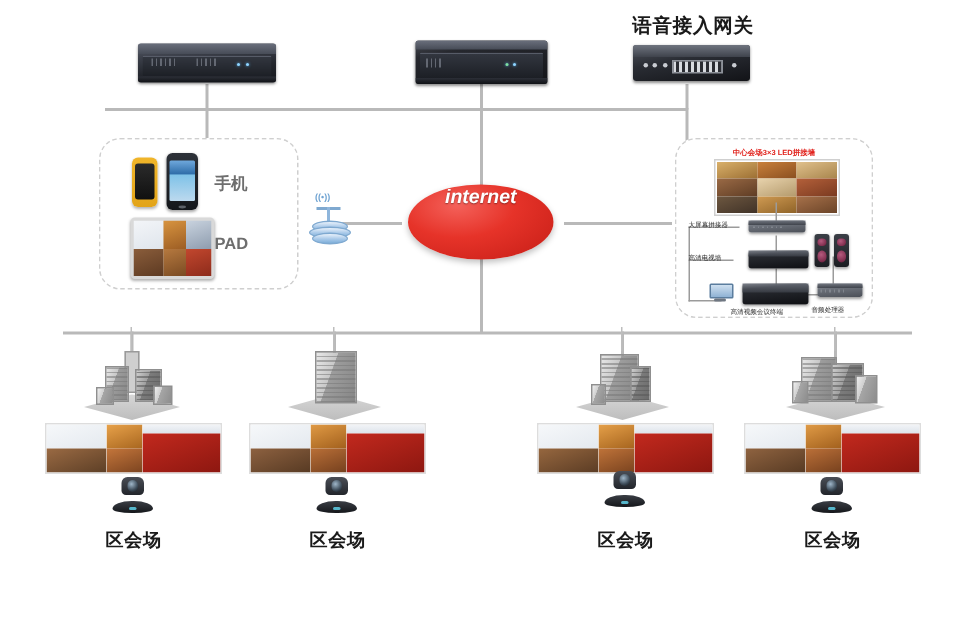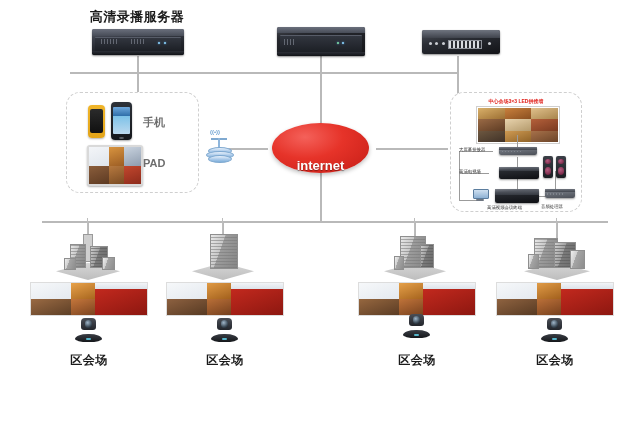--- a/index.html
+++ b/index.html
@@ -69,21 +69,21 @@
     background:repeating-linear-gradient(90deg,#d8dbe0 0 2px,#2a2c32 2px 4px);
     border:1px solid #8d9199;
   }
   .gw-dot{position:absolute;width:3px;height:3px;border-radius:50%;background:#c9ccd2;}
 
   
   .internet{
     position:absolute;border-radius:50%;
     background:radial-gradient(ellipse at 34% 28%,#f4615a 0%,#e63329 42%,#c51d16 100%);
     box-shadow:0 2px 4px rgba(0,0,0,.25);
-    display:flex;align-items:flex-end;justify-content:center;
+    display:flex;align-items:flex-start;justify-content:center;font-style:italic;
   }
   .internet span{
     color:#fff;font-weight:bold;font-size:13px;
     text-shadow:0 1px 1px rgba(0,0,0,.4);
   }
 
   
   .panel{
     position:absolute;
     border:1px dashed #cfcfcf;border-radius:14px;background:#fff;
@@ -247,21 +247,20 @@
   <div class="line-v" style="left:320px;top:56px;height:17px;"></div>
   <div class="line-v" style="left:457px;top:56px;height:17px;"></div>
   <div class="line-v" style="left:137px;top:72px;height:28px;"></div>
   <div class="line-v" style="left:320px;top:72px;height:52px;"></div>
   <div class="line-v" style="left:457px;top:72px;height:22px;"></div>
 
   <div class="line-h" style="left:228px;top:148px;width:40px;"></div>
   <div class="line-h" style="left:376px;top:148px;width:72px;"></div>
   <div class="line-v" style="left:320px;top:172px;height:50px;"></div>
 
-  <div class="lbl abs" style="left:77px;top:8px;width:120px;font-size:13px;">高清录播服务器</div>
   <div class="rack" style="left:92px;top:29px;width:92px;height:26px;">
     <div class="rack-body">
       <div class="rack-top"></div>
       <div class="rack-face"></div>
       <div class="rack-foot"></div>
       <div class="rack-vent" style="left:10%;width:18%;"></div>
       <div class="rack-vent" style="left:42%;width:16%;"></div>
       <div class="rack-led" style="left:72%;top:50%;"></div>
       <div class="rack-led" style="left:78%;top:50%;"></div>
     </div>
@@ -271,20 +270,21 @@
     <div class="rack-body mcu-body">
       <div class="rack-top" style="height:22%;"></div>
       <div class="rack-face" style="top:26%;height:56%;"></div>
       <div class="rack-foot"></div>
       <div class="rack-vent" style="left:8%;width:14%;top:42%;"></div>
       <div class="rack-led" style="left:68%;top:52%;background:#7fe0a0;"></div>
       <div class="rack-led" style="left:74%;top:52%;"></div>
     </div>
   </div>
 
+  <div class="lbl abs" style="left:404px;top:8px;width:116px;font-size:13px;">语音接入网关</div>
   <div class="rack" style="left:422px;top:30px;width:78px;height:24px;">
     <div class="gw-body">
       <div class="gw-top"></div>
       <div class="gw-ports"></div>
       <div class="gw-dot" style="left:9%;top:52%;"></div>
       <div class="gw-dot" style="left:17%;top:52%;"></div>
       <div class="gw-dot" style="left:25%;top:52%;"></div>
       <div class="gw-dot" style="left:84%;top:52%;"></div>
     </div>
   </div>

